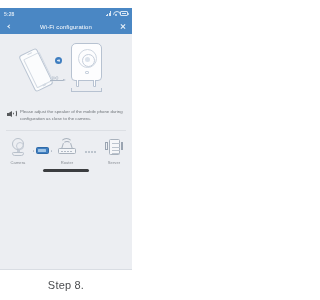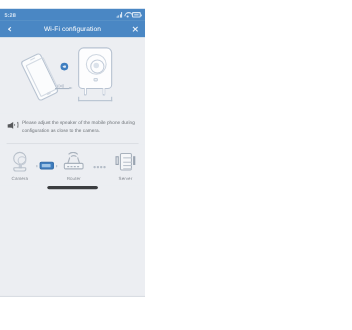--- a/index.html
+++ b/index.html
@@ -622,14 +622,15 @@
         <div class="step-label">Server</div>
       </div>
 
     </div>
 
     <div class="blank"></div>
     <div class="home-bar"></div>
 
   </div>
 
+  <div class="caption">Step 8.</div>
 
 </div>
 
 </body></html>

